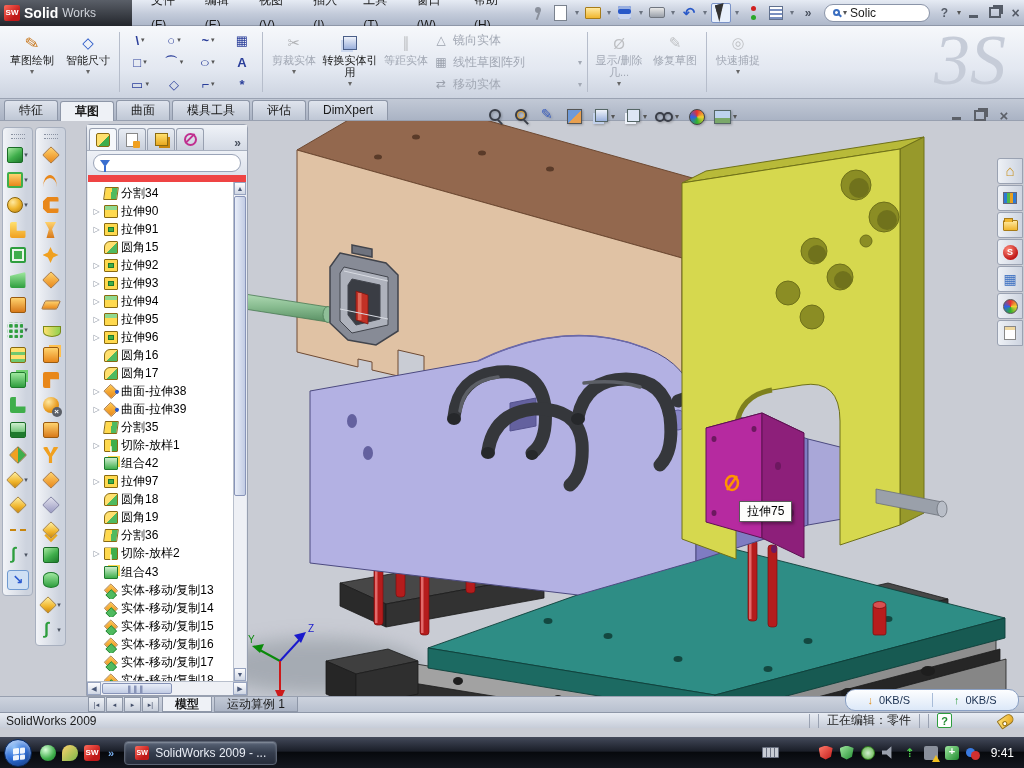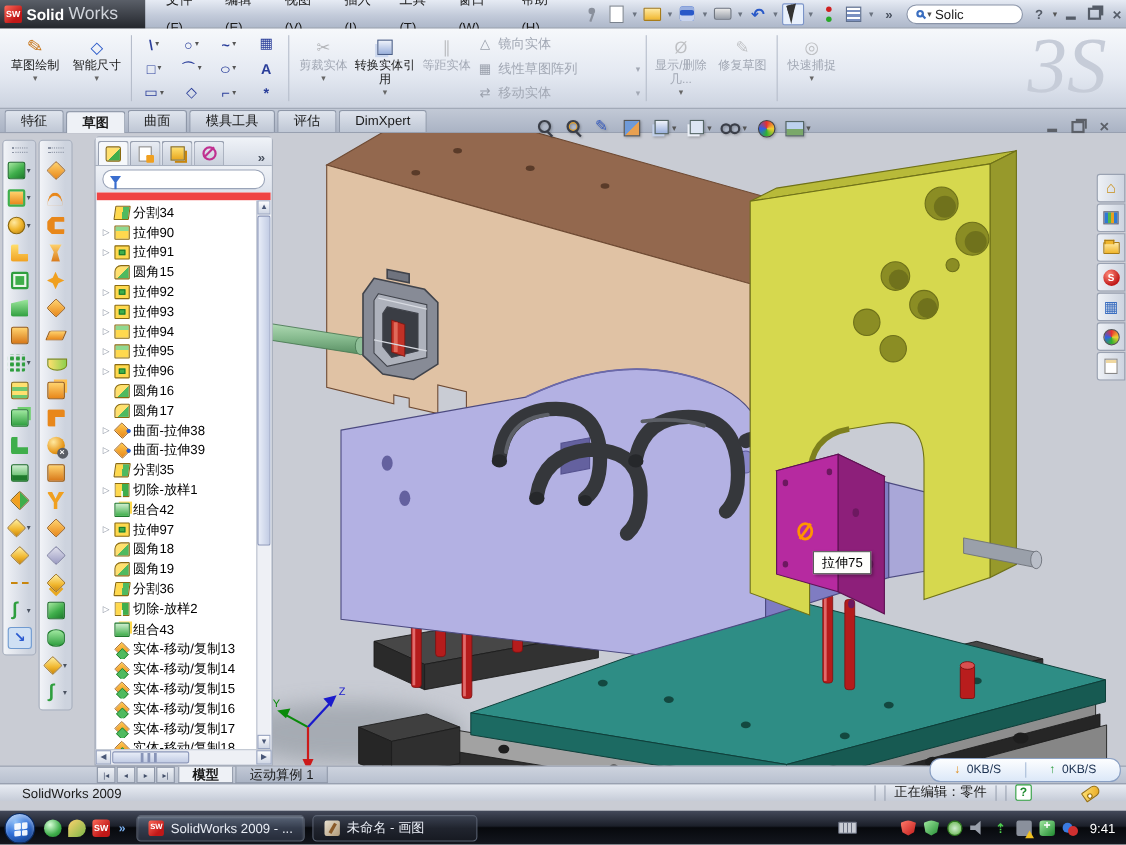--- a/index.html
+++ b/index.html
@@ -9,21 +9,21 @@
 
   
   .titlebar{position:absolute;left:0;top:0;width:1024px;height:26px;
     background:linear-gradient(180deg,#e6ebf4 0%,#c3cbda 55%,#aeb8ca 100%);
     border-bottom:1px solid #8e97a8;display:flex;align-items:center;}
   .logo{width:132px;height:26px;background:linear-gradient(180deg,#5a5f68,#23262c);
     display:flex;align-items:center;gap:4px;padding-left:4px;flex:0 0 auto;}
   .logo .cube{width:16px;height:16px;background:linear-gradient(135deg,#ff6a5a,#c01818 70%);
     border-radius:2px;color:#fff;font:bold 8px/16px "Liberation Sans",sans-serif;text-align:center;}
   .logo .t1{color:#fff;font-weight:bold;font-size:14px;}
-  .logo .t2{color:#cfd3da;font-size:16px;}
+  .logo .t2{color:#cfd3da;font-size:12px;}
   .menus{display:flex;margin-left:10px;}
   .menus .mi{padding:0 9px;line-height:25px;cursor:default;}
   .tbar{display:flex;align-items:center;gap:3px;margin-left:8px;}
   .tbtn{width:20px;height:20px;border-radius:2px;display:flex;align-items:center;justify-content:center;position:relative;}
   .tsep{color:#6b7380;font-size:8px;margin:0 1px;}
   .ic-pin::before{content:"";width:6px;height:6px;border-radius:50%;background:#8a909c;position:absolute;top:4px;left:7px;}
   .ic-pin::after{content:"";width:2px;height:8px;background:#8a909c;position:absolute;bottom:3px;left:9px;transform:rotate(20deg);}
   .ic-new::before{content:"";width:11px;height:14px;background:#fff;border:1px solid #7a828e;}
   .ic-open::before{content:"";width:14px;height:10px;background:linear-gradient(#ffe9a0,#f0b62e);border:1px solid #a87c18;border-radius:1px;}
   .ic-save::before{content:"";width:13px;height:13px;background:#2858c8;border-radius:2px;box-shadow:inset 0 -5px 0 #c8d4ee,inset 0 3px 0 #9ab0e0;}
@@ -223,21 +223,21 @@
   .modeltabs{position:absolute;left:0;top:696px;width:1024px;height:16px;background:linear-gradient(180deg,#cdd3de,#b8c0cf);
     border-top:1px solid #98a0b0;display:flex;align-items:stretch;padding-left:88px;}
   .navbtn{width:17px;margin-right:1px;background:linear-gradient(#eef1f6,#c8cfdb);border:1px solid #8e97a8;
     font-size:7px;color:#44506a;display:flex;align-items:center;justify-content:center;}
   .mtab{padding:0 12px;border:1px solid #8e97a8;border-top:none;display:flex;align-items:center;
     background:linear-gradient(180deg,#c2c9d6,#aab3c4);margin-left:2px;}
   .mtab.active{background:#eef1f6;font-weight:bold;}
 
   
   .statusbar{position:absolute;left:0;top:712px;width:1024px;height:16px;
-    background:linear-gradient(180deg,#e9edf4,#c6ccd8);border-top:1px solid #8e97a8;display:flex;align-items:center;padding:0 20px;}
+    background:linear-gradient(180deg,#e9edf4,#c6ccd8);border-top:1px solid #8e97a8;display:flex;align-items:center;padding:0 6px;}
   .statright{margin-left:auto;display:flex;align-items:center;gap:8px;}
   .ssep{width:1px;height:14px;background:#9aa2b2;}
   .qmark{width:15px;height:15px;background:#fff;border:1px solid #2e9e3e;border-radius:2px;color:#1f8a2f;font:bold 11px/14px "Liberation Sans",sans-serif;text-align:center;}
   .tagicon{width:16px;height:10px;background:linear-gradient(135deg,#ffe06e,#e8a820);border:1px solid #9a7210;
     border-radius:1px 5px 5px 1px;transform:rotate(-35deg);position:relative;margin-right:4px;}
   .tagicon::before{content:"";position:absolute;left:2px;top:3px;width:3px;height:3px;border-radius:50%;background:#fff;border:1px solid #9a7210;}
 
   
   .taskbar{position:absolute;left:0;top:737px;width:1024px;height:31px;
     background:linear-gradient(180deg,#43495a 0%,#1b1f29 45%,#07090d 50%,#14171f 100%);display:flex;align-items:center;}
@@ -1083,24 +1083,20 @@
         <span class="qlic ql-sec"></span>
         <span class="qlic ql-sw">SW</span>
       </div>
     <span class="qlmore">»</span>
     <span style="width:10px;"></span>
     <div id="tasks" style="display:flex;align-items:center;">
         <div class="taskbtn active">
           <span class="tk-sw">SW</span>
           <span>SolidWorks 2009 - ...</span>
         </div>
-        <div class="taskbtn">
-          <span class="tk-paint"></span>
-          <span>未命名 - 画图</span>
-        </div>
       </div>
     <div class="tray">
       <span class="kbd"></span>
       <span style="width:26px;"></span>
       <span class="tic t-shield-r"></span>
       <span class="tic t-shield-g"></span>
       <span class="tic t-gear"></span>
       <span class="tic t-vol"></span>
       <span class="tic t-up">⇡</span>
       <span class="tic t-net"></span>

